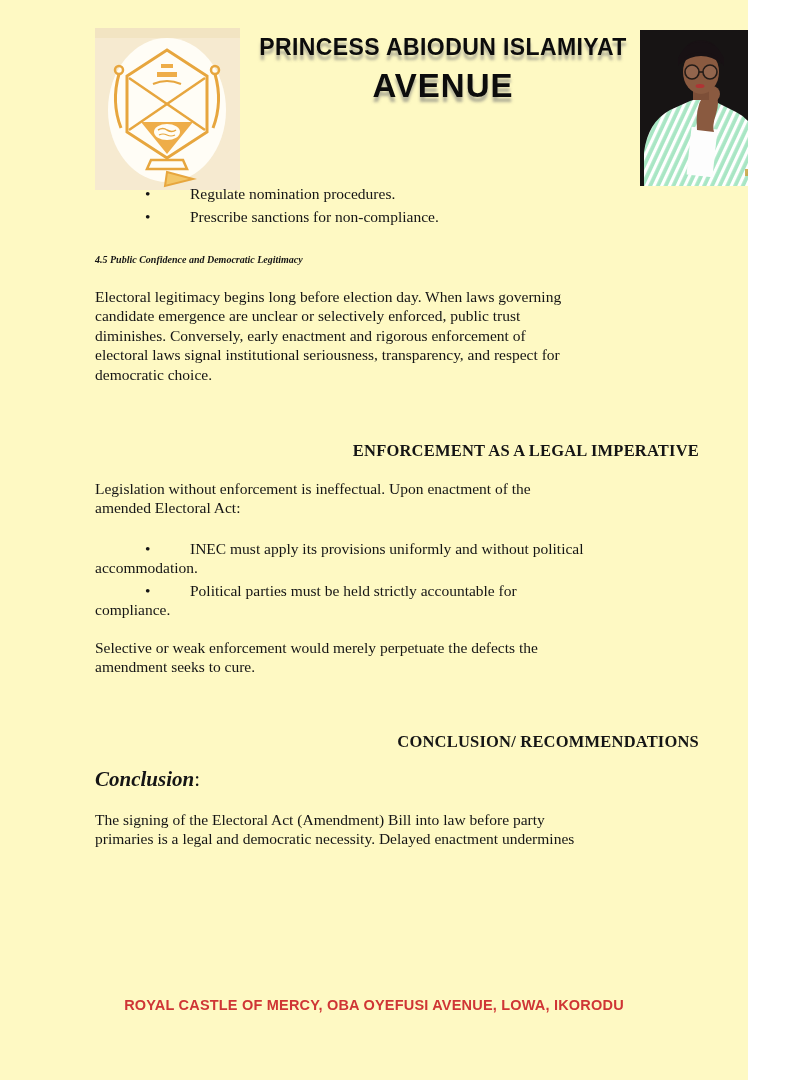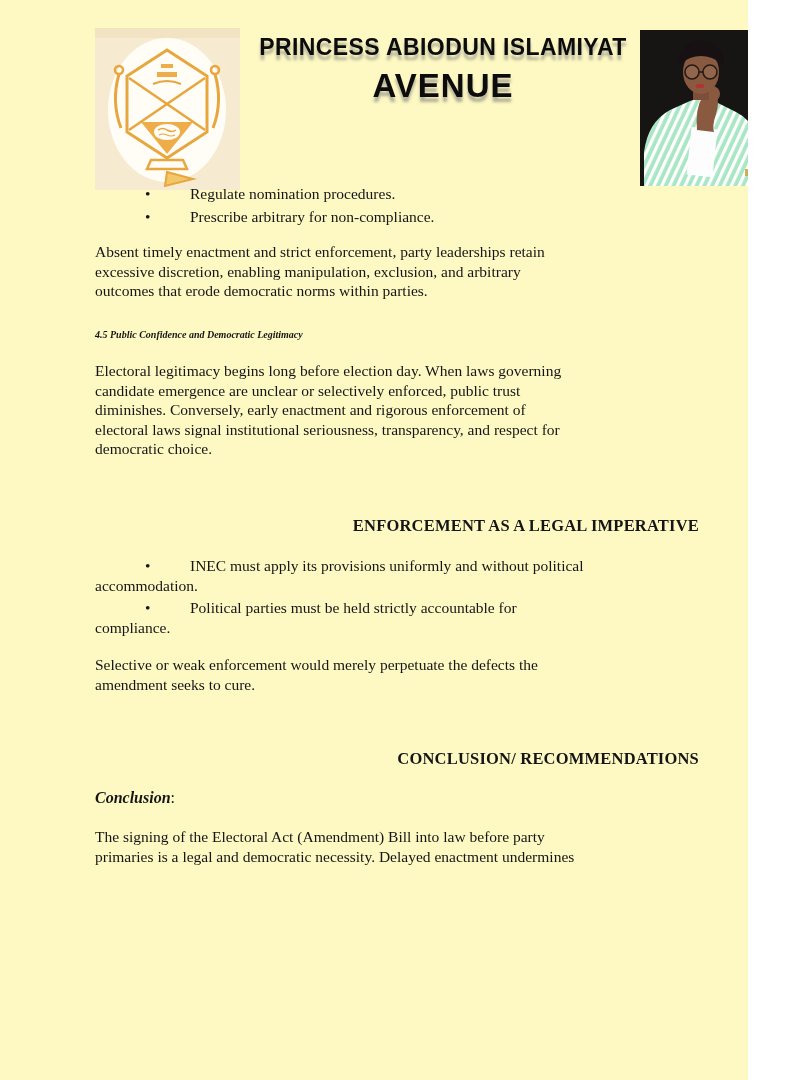--- a/index.html
+++ b/index.html
@@ -40,21 +40,21 @@
 
   .m-para1   { margin-top:16px; }
   .h-italic  { margin:24px 0 0 0; font-size:10px; font-weight:bold; font-style:italic; }
   .m-para2   { margin-top:17px; }
   .h-caps    { margin:0; font-size:16.5px; font-weight:bold; letter-spacing:.2px;text-align:right; }
   .m-enf     { margin-top:57px; }
   .m-para3   { margin-top:18px; }
   .m-blist   { margin-top:21px; }
   .m-para4   { margin-top:18px; }
   .m-conc    { margin-top:55px; }
-  .m-conclabel { margin-top:19px; font-size:16px; }
+  .m-conclabel { margin-top:19px; font-size:21px; }
   .bold-italic { font-weight:bold; font-style:italic; }
   .m-para5   { margin-top:20px; }
 
   
   .footer {
     position:absolute; left:0; right:0; top:997px; text-align:center;
     font-family:"Liberation Sans", sans-serif; font-weight:bold;
     font-size:14.5px; letter-spacing:.2px; color:#cf3535;
   }
 </style>
@@ -123,37 +123,36 @@
 
     <rect x="105" y="139" width="11" height="7" fill="#c9a23f" opacity="0.85"></rect>
   </svg>
 
   <div class="content">
 
     <div class="hang">
       <span class="bullet-dot">•</span><span class="btext">Regulate nomination procedures.</span>
     </div>
     <div class="hang">
-      <span class="bullet-dot">•</span><span class="btext">Prescribe arbitrary for non-compliance.</span>
+      <span class="bullet-dot">•</span><span class="btext">Prescribe sanctions for non-compliance.</span>
     </div>
 
-    <p class="para m-para1">Absent timely enactment and strict enforcement, party leaderships retain
-excessive discretion, enabling manipulation, exclusion, and arbitrary
-outcomes that erode democratic norms within parties.</p>
 
     <h3 class="h-italic">4.5 Public Confidence and Democratic Legitimacy</h3>
 
     <p class="para m-para2">Electoral legitimacy begins long before election day. When laws governing
 candidate emergence are unclear or selectively enforced, public trust
 diminishes. Conversely, early enactment and rigorous enforcement of
 electoral laws signal institutional seriousness, transparency, and respect for
 democratic choice.</p>
 
     <h2 class="h-caps m-enf">ENFORCEMENT AS A LEGAL IMPERATIVE</h2>
 
+    <p class="para m-para3">Legislation without enforcement is ineffectual. Upon enactment of the
+amended Electoral Act:</p>
 
     <div class="m-blist">
       <div class="hang">
         <span class="bullet-dot">•</span><span class="btext">INEC must apply its provisions uniformly and without political
 accommodation.</span>
       </div>
       <div class="hang">
         <span class="bullet-dot">•</span><span class="btext">Political parties must be held strictly accountable for
 compliance.</span>
       </div>
@@ -166,14 +165,15 @@
 
     <div class="m-conclabel">
       <span class="bold-italic">Conclusion</span><span>:</span>
     </div>
 
     <p class="para m-para5">The signing of the Electoral Act (Amendment) Bill into law before party
 primaries is a legal and democratic necessity. Delayed enactment undermines</p>
 
   </div>
 
+  <div class="footer">ROYAL CASTLE OF MERCY, OBA OYEFUSI AVENUE, LOWA, IKORODU</div>
 
 </div>
 
 </body></html>

